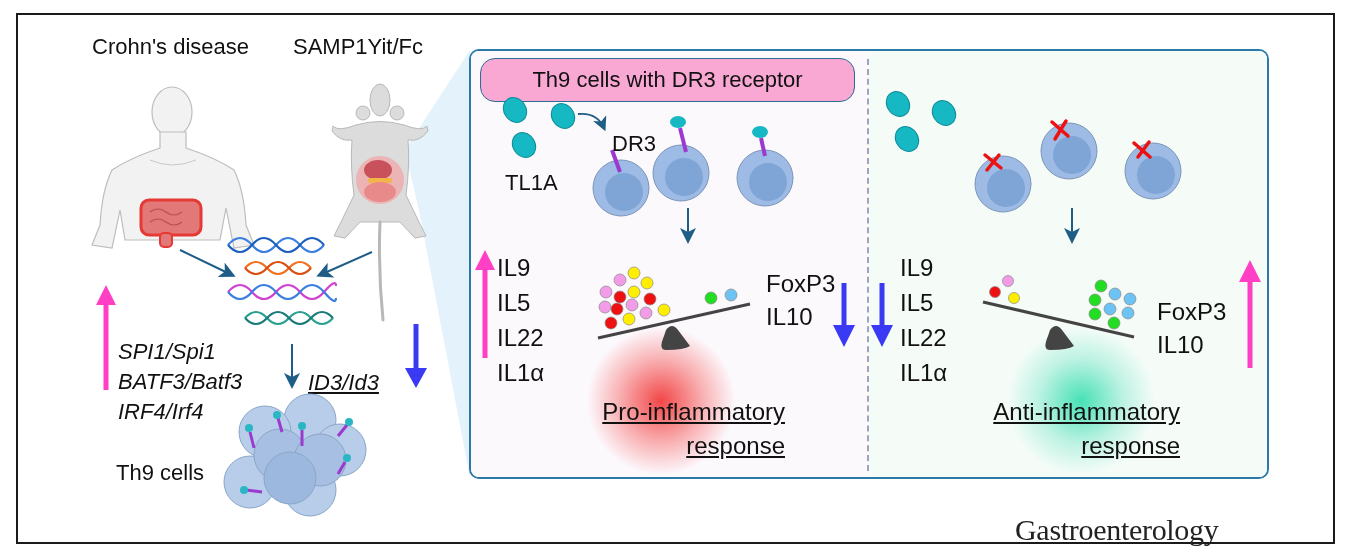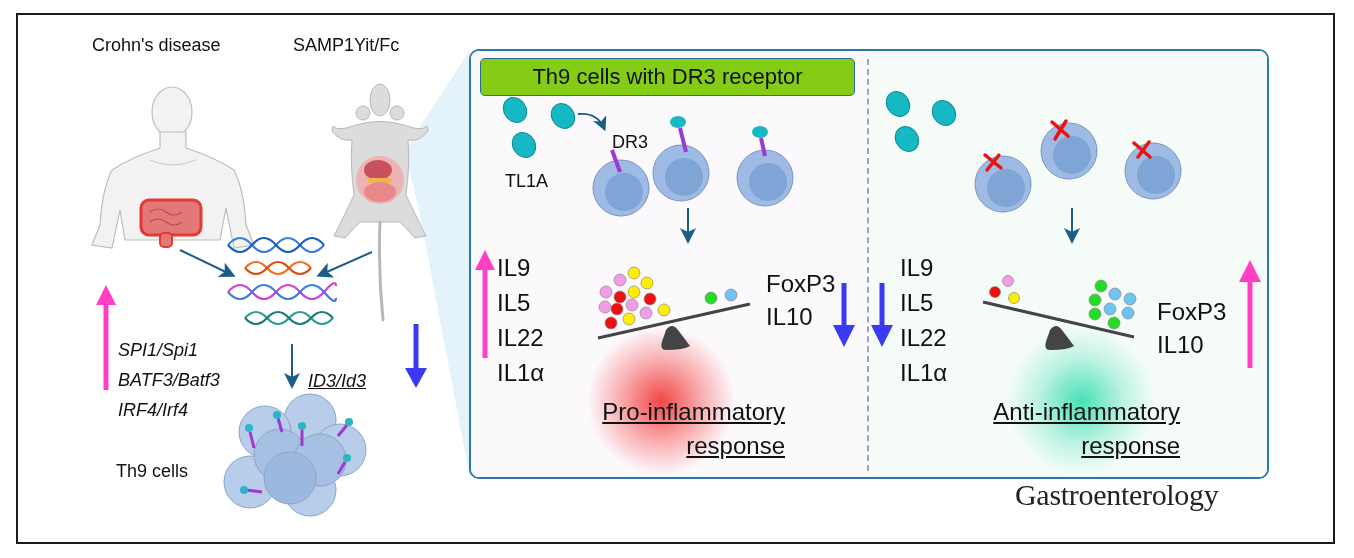--- a/index.html
+++ b/index.html
@@ -1,32 +1,32 @@
 <!DOCTYPE html>
 <html><head>
   <meta charset="utf-8">
   <style>
     html, body { margin:0; padding:0; background:#ffffff; }
     body { width:1354px; height:558px; position:relative; overflow:hidden; font-family:"Liberation Sans", sans-serif; color:#111; }
     .abs { position:absolute; }
     .frame { left:16px; top:13px; width:1319px; height:531px; border:2px solid #1a1a1a; box-sizing:border-box; }
     .txt { position:absolute; white-space:nowrap; line-height:1; }
-    .t22 { font-size:18px; }
+    .t22 { font-size:22px; }
     .t24 { font-size:24px; }
     .it { font-style:italic;margin-top:33px; }
     svg { position:absolute; left:0; top:0; overflow:visible; }
     .panel { left:469px; top:49px; width:800px; height:430px; border:2px solid #2a7aa8; border-radius:10px; box-sizing:border-box; overflow:hidden; }
     .half-left { left:0; top:0; width:397px; height:100%; background:#fcf9fd; }
     .half-right { left:397px; top:0; width:403px; height:100%; background:#f5fcf8; }
     .divider { left:396px; top:8px; height:412px; border-left:2px dashed #9aa6bd; }
-    .hdr { height:38px; border:1.5px solid #2a6d95; border-radius:5px; background:#84cc16; box-sizing:border-box; font-size:22px; display:flex; align-items:center; justify-content:center; }
+    .hdr { height:44px; border:1.5px solid #2a6d95; border-radius:15px; background:#f9a8d4; box-sizing:border-box; font-size:22px; display:flex; align-items:center; justify-content:center; }
     .glow-red { width:150px; height:150px; border-radius:50%; background:radial-gradient(circle, rgba(240,40,40,0.85) 0%, rgba(245,90,90,0.45) 40%, rgba(255,200,200,0) 70%); }
     .glow-green { width:150px; height:150px; border-radius:50%; background:radial-gradient(circle, rgba(40,220,170,0.85) 0%, rgba(120,230,200,0.45) 40%, rgba(220,255,245,0) 70%); }
     .center { text-align:right;text-decoration:underline; }
-    .journal { font-family:"Liberation Serif", serif; font-size:30px; color:#222; letter-spacing:-0.3px; }
+    .journal { font-family:"Liberation Serif", serif; font-size:30px; color:#222; letter-spacing:-0.3px;margin-top:35px; }
   </style>
 </head>
 <body>
 
 <div class="abs frame"></div>
 
 <svg width="1354" height="558">
   <polygon points="405,150 470,50 470,478 420,215" fill="#e3f2fb"></polygon>
 </svg>
 

